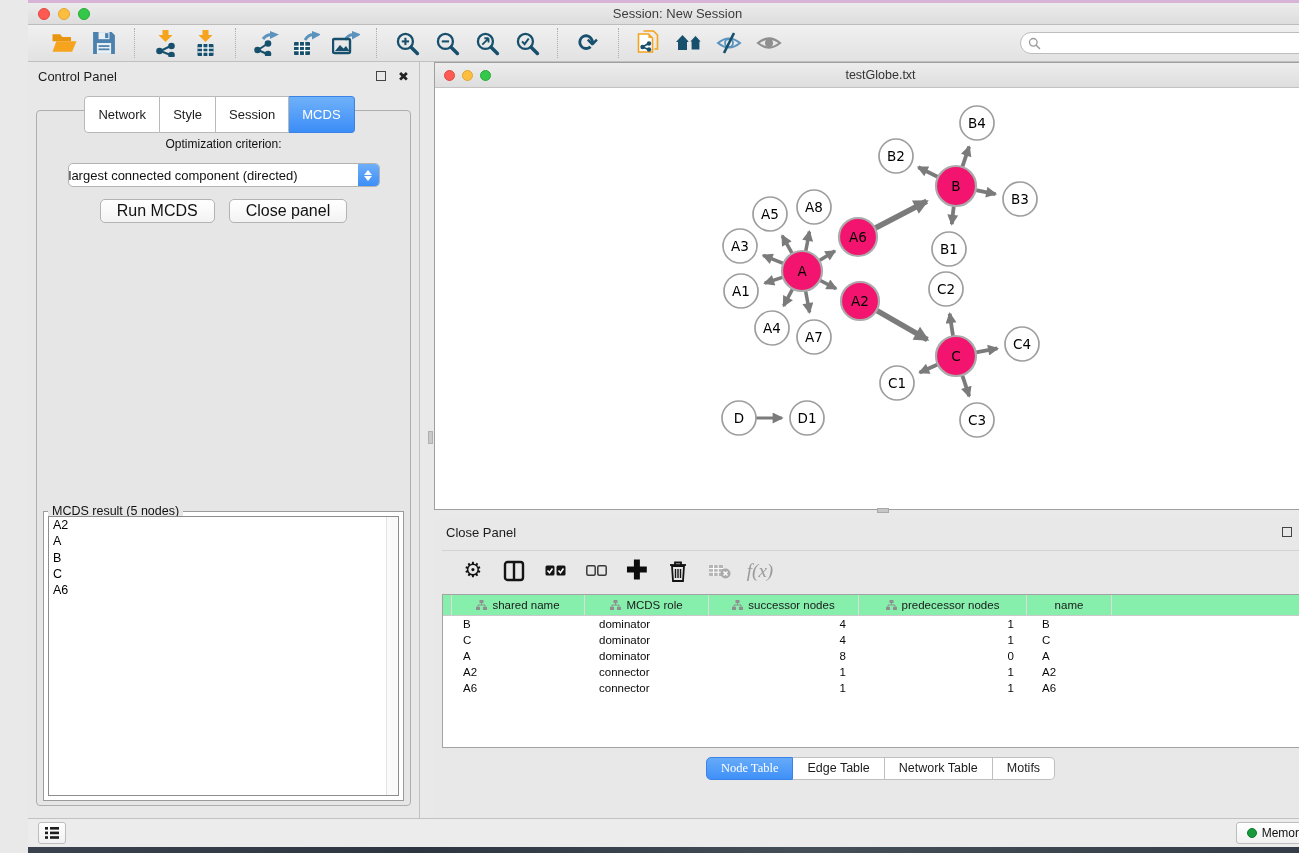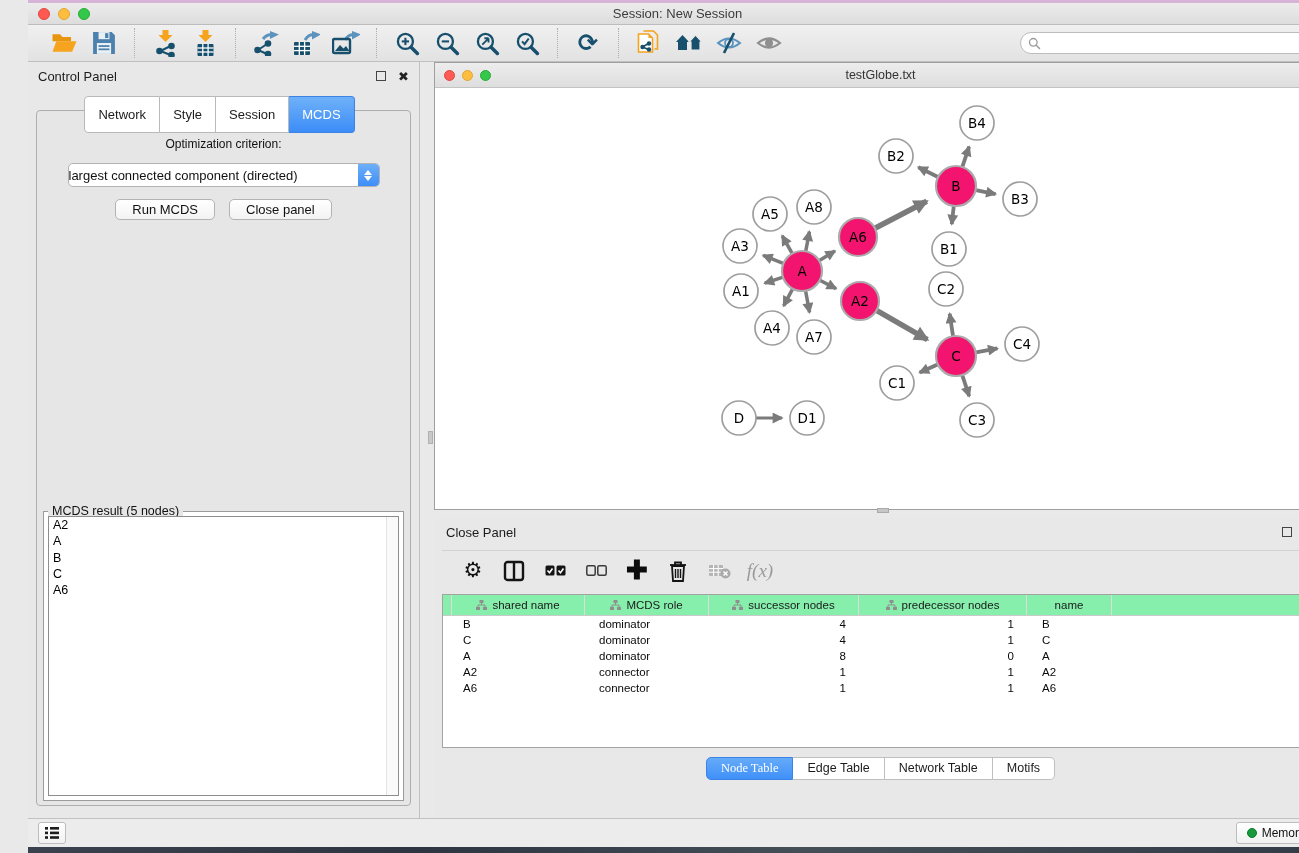--- a/index.html
+++ b/index.html
@@ -48,21 +48,21 @@
   .tab-pane { position:absolute; left:8px; right:8px; top:48px; bottom:12px; border:1px solid #aeaeae; border-radius:4px; background:#e6e6e6; }
   .opt-label { text-align:center; margin-top:26px; font-size:12px; color:#111; }
   .combo { margin:12px auto 0 auto; width:312px; height:24px; background:#fff; border:1px solid #b3b3b3; border-radius:5px;
     display:flex; align-items:center; overflow:hidden; }
   .combo .combo-text { flex:1; font-size:13px; color:#111; white-space:nowrap; }
   .combo .stepper { width:21px; height:24px; background:linear-gradient(#6fb1f9,#3c8df8); border-radius:0 4px 4px 0;
     display:flex; flex-direction:column; align-items:center; justify-content:center; gap:1px; }
   .stepper i { width:0; height:0; border-left:4px solid transparent; border-right:4px solid transparent; }
   .stepper .up { border-bottom:5px solid #fff; } .stepper .down { border-top:5px solid #fff; }
   .btn-row { display:flex; justify-content:center; gap:14px; margin-top:12px; }
-  .mac-btn { background:linear-gradient(#ffffff,#f3f3f3); border:1px solid #b3b3b3; border-radius:5px; font-size:13px; padding:2px 16px; color:#111;text-align:center; }
+  .mac-btn { background:linear-gradient(#ffffff,#f3f3f3); border:1px solid #b3b3b3; border-radius:5px; font-size:16px; padding:2px 16px; color:#111;text-align:center; }
 
   .fieldset { position:absolute; left:6px; right:6px; top:400px; bottom:4px; border:1px solid #9b9b9b; background:#ffffff; }
   .fieldset .legend { position:absolute; top:-8px; left:4px; background:#e6e6e6; padding:0 4px; font-size:12.5px; color:#111; }
   .listbox { position:absolute; inset:4px; border:1px solid #8d8d8d; background:#fff; overflow:hidden; }
   .listbox .scrolltrack { position:absolute; top:0; right:0; bottom:0; width:12px; background:#fafafa; border-left:1px solid #e3e3e3; }
   .result-item { font-size:12.5px; color:#000; padding-left:4px; line-height:16.3px; }
 
   
   .net-window { position:absolute; left:406px; top:62px; width:893px; height:448px; border:1px solid #9f9f9f; background:#fff; }
   .net-titlebar { height:25px; background:linear-gradient(#ededed,#dedede); border-bottom:1px solid #c3c3c3; display:flex; align-items:center; position:relative; }

